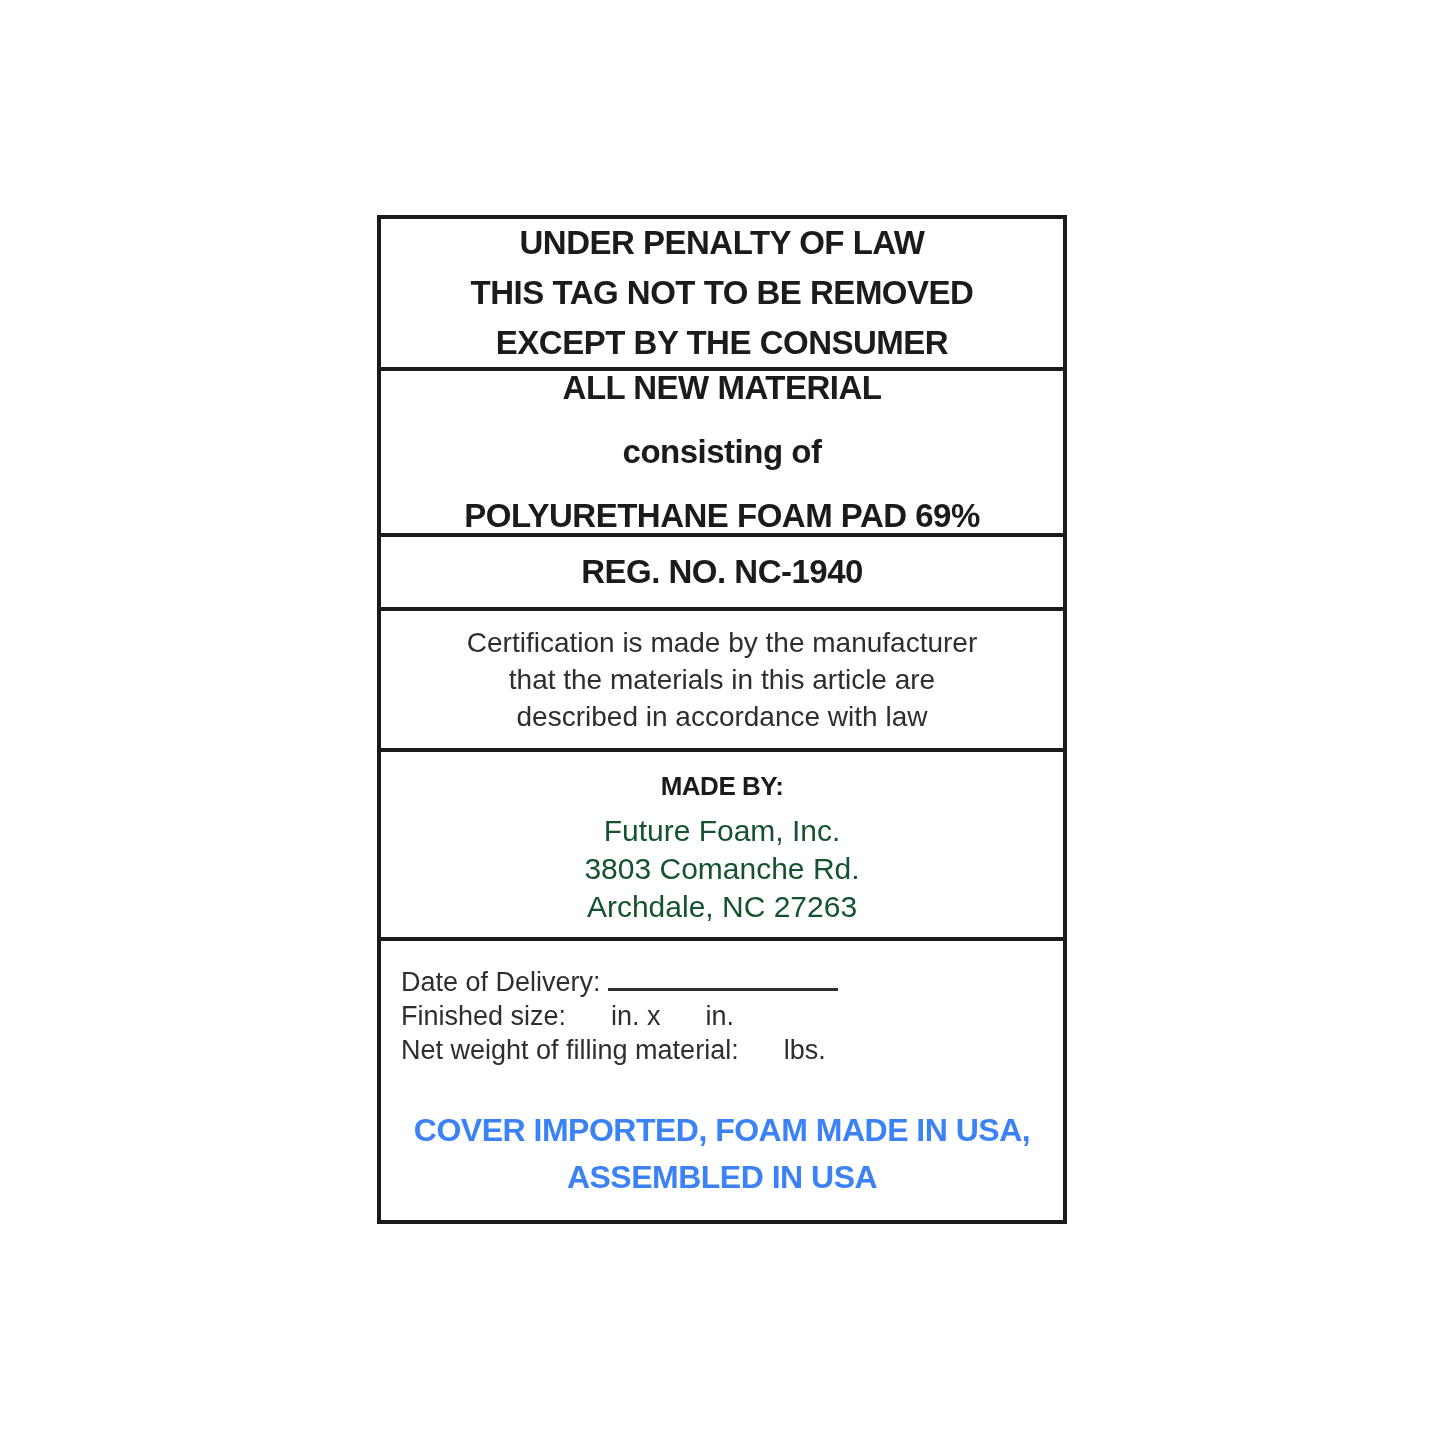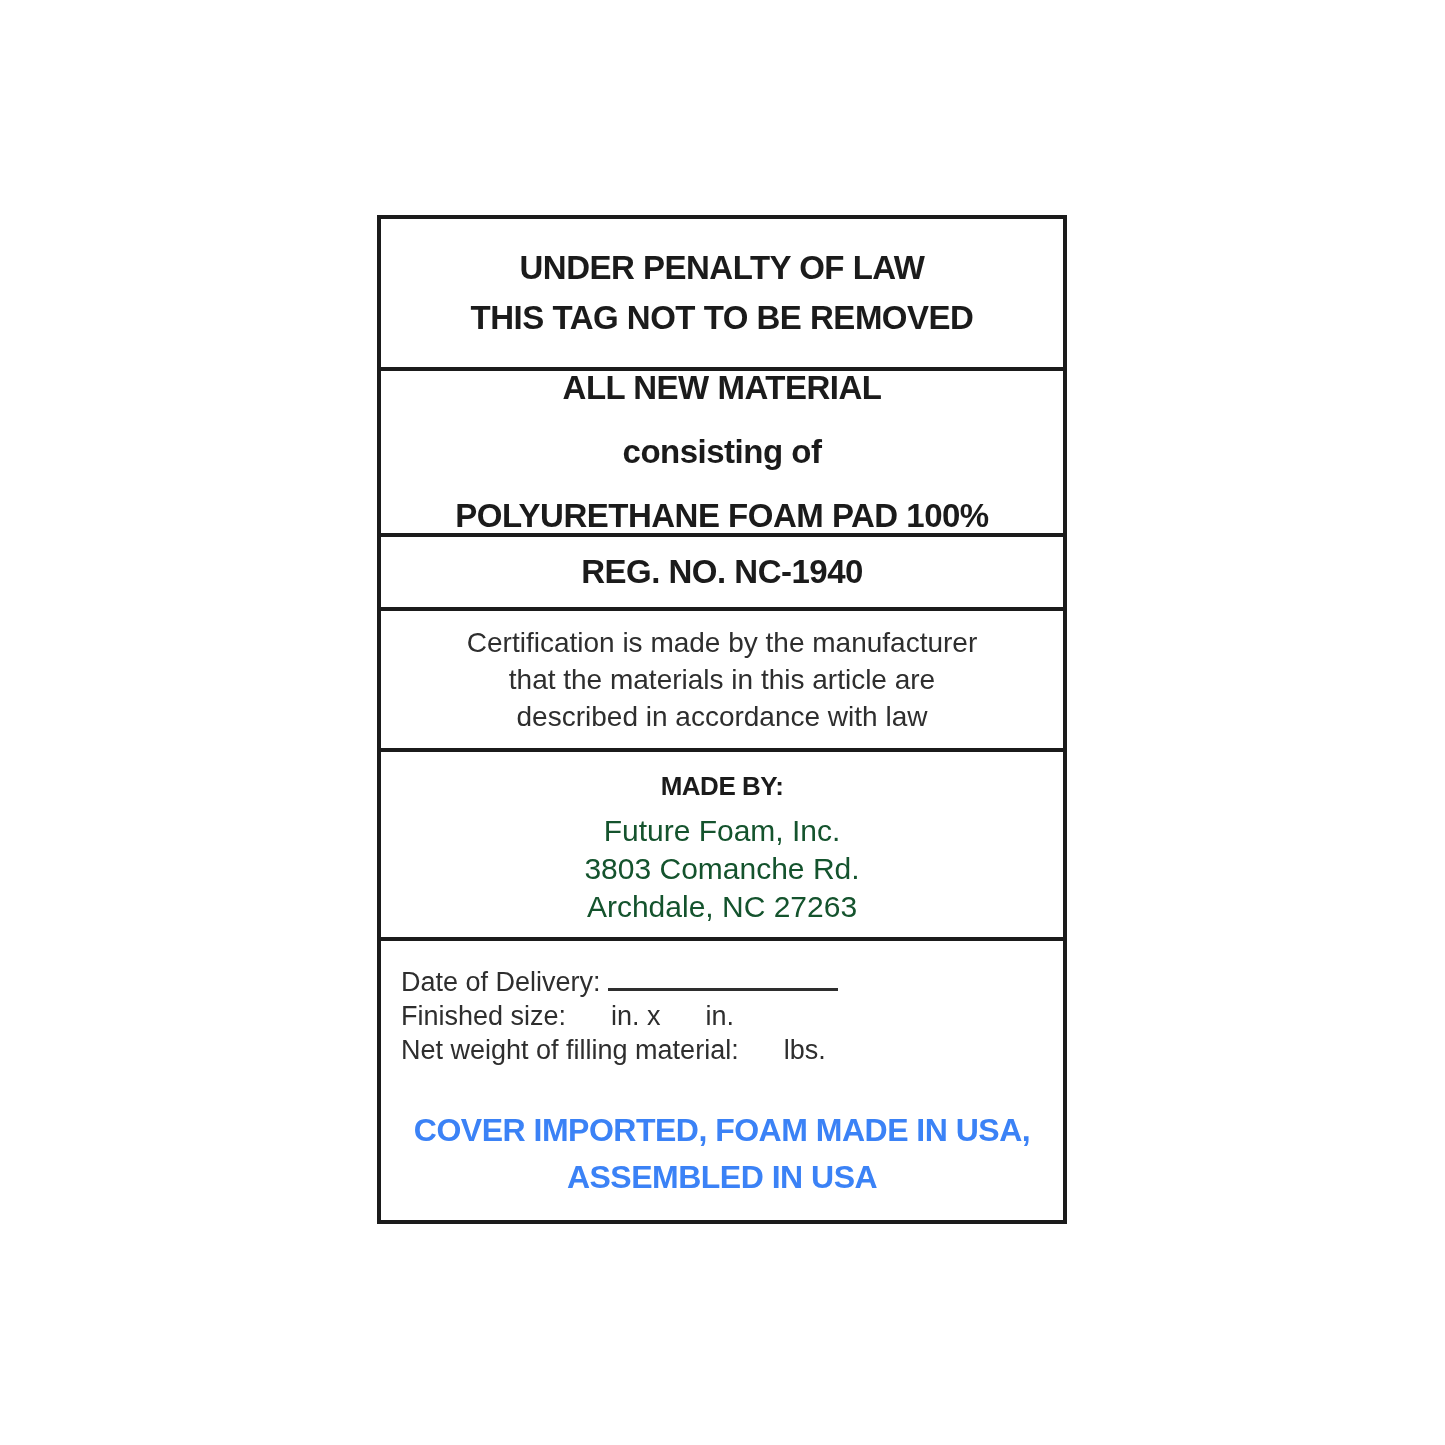--- a/index.html
+++ b/index.html
@@ -105,26 +105,27 @@
 </style>
 </head>
 <body>
 
 <div class="canvas">
   <div class="law-label">
 
     <section class="sec sec-penalty">
       <div class="hb">UNDER PENALTY OF LAW</div>
       <div class="hb">THIS TAG NOT TO BE REMOVED</div>
+      <div class="hb">EXCEPT BY THE CONSUMER</div>
     </section>
 
     <section class="sec sec-material">
       <div class="hb">ALL NEW MATERIAL</div>
       <div class="hb">consisting of</div>
-      <div class="hb">POLYURETHANE FOAM PAD 100%</div>
+      <div class="hb">POLYURETHANE FOAM PAD 69%</div>
     </section>
 
     <section class="sec sec-reg">
       <div class="hb">REG. NO. NC-1940</div>
     </section>
 
     <section class="sec sec-cert">
       <div class="rt">Certification is made by the manufacturer</div>
       <div class="rt">that the materials in this article are</div>
       <div class="rt">described in accordance with law</div>

